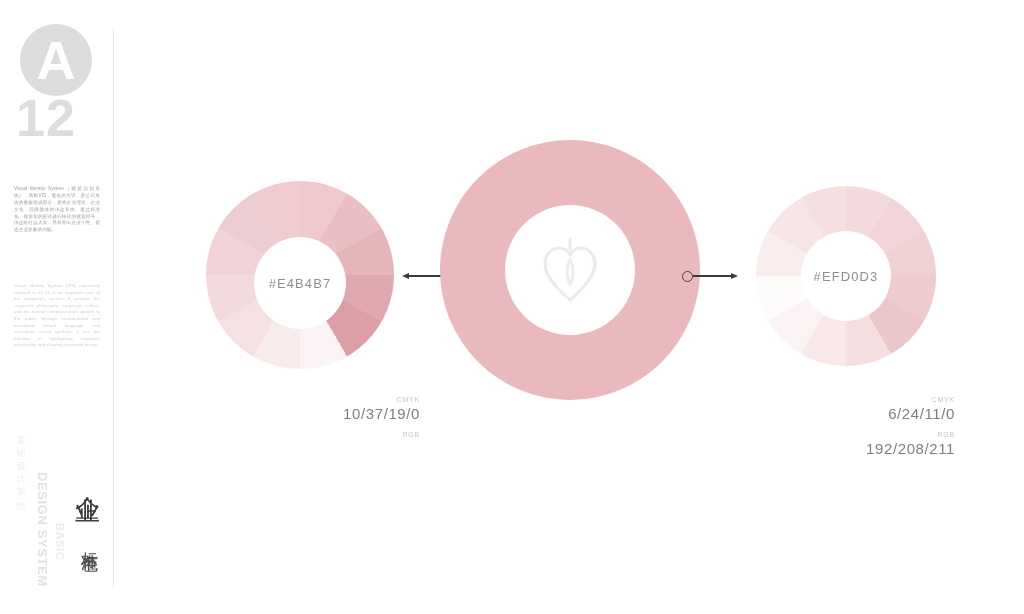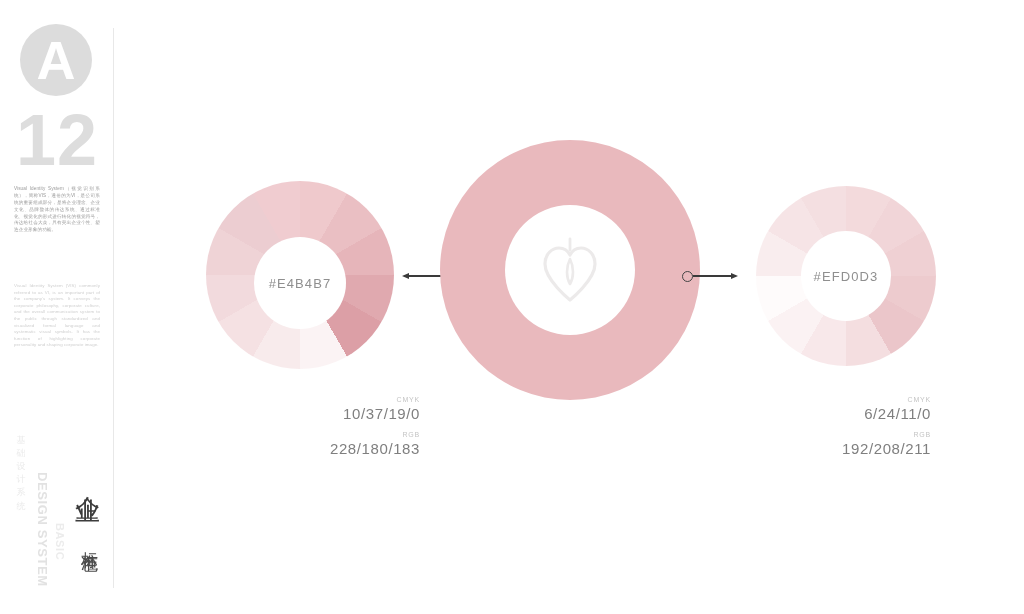--- a/index.html
+++ b/index.html
@@ -50,22 +50,22 @@
     color: #ffffff;
     font-size: 54px;
     font-weight: bold;
     line-height: 1;
     letter-spacing: 0px;
     font-family: "Liberation Sans", sans-serif;
   }
   .badge-number {
     position: absolute;
     left: 16px;
-    top: 104px;
-    font-size: 72px;
+    top: 92px;
+    font-size: 52px;
     font-weight: bold;
     color: #dddddd;
     line-height: 1;
     letter-spacing: 1px;
   }
   .side-para {
     position: absolute;
     left: 14px;
     width: 86px;
     line-height: 1.5;
@@ -191,21 +191,21 @@
   .arrow-left  { border-top: 3.5px solid transparent; border-bottom: 3.5px solid transparent; border-right: 7px solid #3a3a3a; }
   .arrow-right { border-top: 3.5px solid transparent; border-bottom: 3.5px solid transparent; border-left: 7px solid #3a3a3a; }
 
   
   .caption {
     position: absolute;
     text-align: right;
     width: 240px;
   }
   #caption-left  { left: 180px; top: 396px; }
-  #caption-right { left: 691px; top: 396px; }
+  #caption-right { left: 715px; top: 396px; }
   .cap-key {
     font-size: 7px;
     color: #c4c4c4;
     letter-spacing: 0.8px;
     margin: 0 0 2px 0;
   }
   .cap-val {
     font-size: 15px;
     color: #7f7f7f;
     letter-spacing: 0.6px;
@@ -271,21 +271,20 @@
 
   <div class="donut" id="donut-right" style="background: conic-gradient(rgb(243, 218, 220) 0deg, rgb(243, 218, 220) 30deg, rgb(241, 213, 216) 30deg, rgb(241, 213, 216) 60deg, rgb(239, 208, 211) 60deg, rgb(239, 208, 211) 90deg, rgb(237, 203, 206) 90deg, rgb(237, 203, 206) 120deg, rgb(235, 198, 202) 120deg, rgb(235, 198, 202) 150deg, rgb(244, 222, 224) 150deg, rgb(244, 222, 224) 180deg, rgb(248, 232, 234) 180deg, rgb(248, 232, 234) 210deg, rgb(251, 242, 243) 210deg, rgb(251, 242, 243) 240deg, rgb(254, 251, 251) 240deg, rgb(254, 251, 251) 270deg, rgb(249, 237, 238) 270deg, rgb(249, 237, 238) 300deg, rgb(246, 228, 230) 300deg, rgb(246, 228, 230) 330deg, rgb(244, 223, 225) 330deg, rgb(244, 223, 225) 360deg);"></div>
   <div class="donut-hole" id="hole-right">
     <span class="hex-label">#EFD0D3</span>
   </div>
 
   <div class="caption" id="caption-left">
     <p class="cap-key">CMYK</p>
     <p class="cap-val">10/37/19/0</p>
     <p class="cap-key">RGB</p>
-    <p class="cap-val">228/180/183</p>
   </div>
 
   <div class="caption" id="caption-right">
     <p class="cap-key">CMYK</p>
     <p class="cap-val">6/24/11/0</p>
     <p class="cap-key">RGB</p>
     <p class="cap-val">192/208/211</p>
   </div>
 
 </div>

